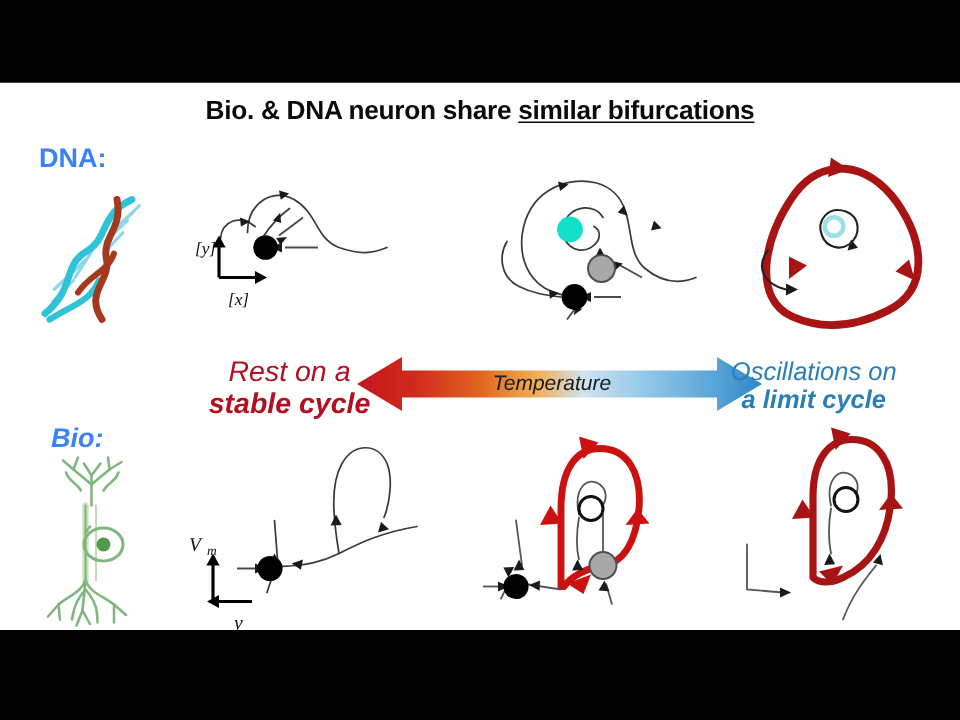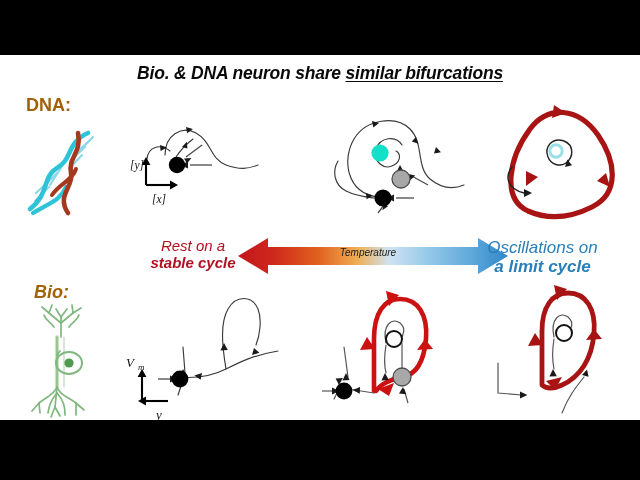--- a/index.html
+++ b/index.html
@@ -7,41 +7,40 @@
   #stage{position:relative;width:640px;height:480px;background:#000;}
   #slide{position:absolute;left:0;top:55px;width:640px;height:365px;background:#ffffff;}
   .bar{position:absolute;left:0;width:640px;background:#000;}
   #bar-top{top:0;height:55px;}
   #bar-bottom{top:420px;height:60px;}
 
   #title{
     position:absolute;left:0;top:8px;width:640px;text-align:center;
     font-size:17.5px;font-weight:bold;color:#0a0a0a;letter-spacing:-0.2px;
     white-space:nowrap;
-    font-style:italic;
   }
   #title .und{text-decoration:underline;text-underline-offset:2px;}
 
-  .rowlabel{position:absolute;font-size:18px;font-weight:bold;color:#a16207;}
+  .rowlabel{position:absolute;font-size:18px;font-weight:bold;color:#3b82f6;}
   #lbl-dna{left:26px;top:40px;}
   #lbl-bio{left:34px;top:227px;font-style:italic;}
 
   .panel{position:absolute;}
   svg{display:block;overflow:visible;}
 
   
   #temp-band{position:absolute;left:128px;top:175px;width:384px;height:52px;}
   #temp-svg{position:absolute;left:110px;top:6px;}
   .side-cap{position:absolute;font-style:italic;line-height:1.12;}
-  #cap-left{left:10px;top:8px;width:110px;text-align:center;font-size:15px;color:#b01020;}
+  #cap-left{left:10px;top:8px;width:110px;text-align:center;font-size:19px;color:#b01020;}
   #cap-right{left:352px;top:8px;width:125px;text-align:center;font-size:17px;color:#2a7fb8;}
   .side-cap .b{font-weight:bold;display:block;}
   #temp-word{
     position:absolute;left:170px;top:17px;width:140px;text-align:center;
-    font-size:10px;font-style:italic;color:#1a1a1a;
+    font-size:14px;font-style:italic;color:#1a1a1a;
   }
 
   
   .axlab{font-family:"Liberation Serif",serif;font-style:italic;}
 
   #watermark{
     position:absolute;left:0px;top:402px;
     background:#8d8d8d;color:#f2f2f2;
     font-size:6px;padding:2px 4px 2px 3px;letter-spacing:.2px;
     font-family:"Liberation Sans",sans-serif;

